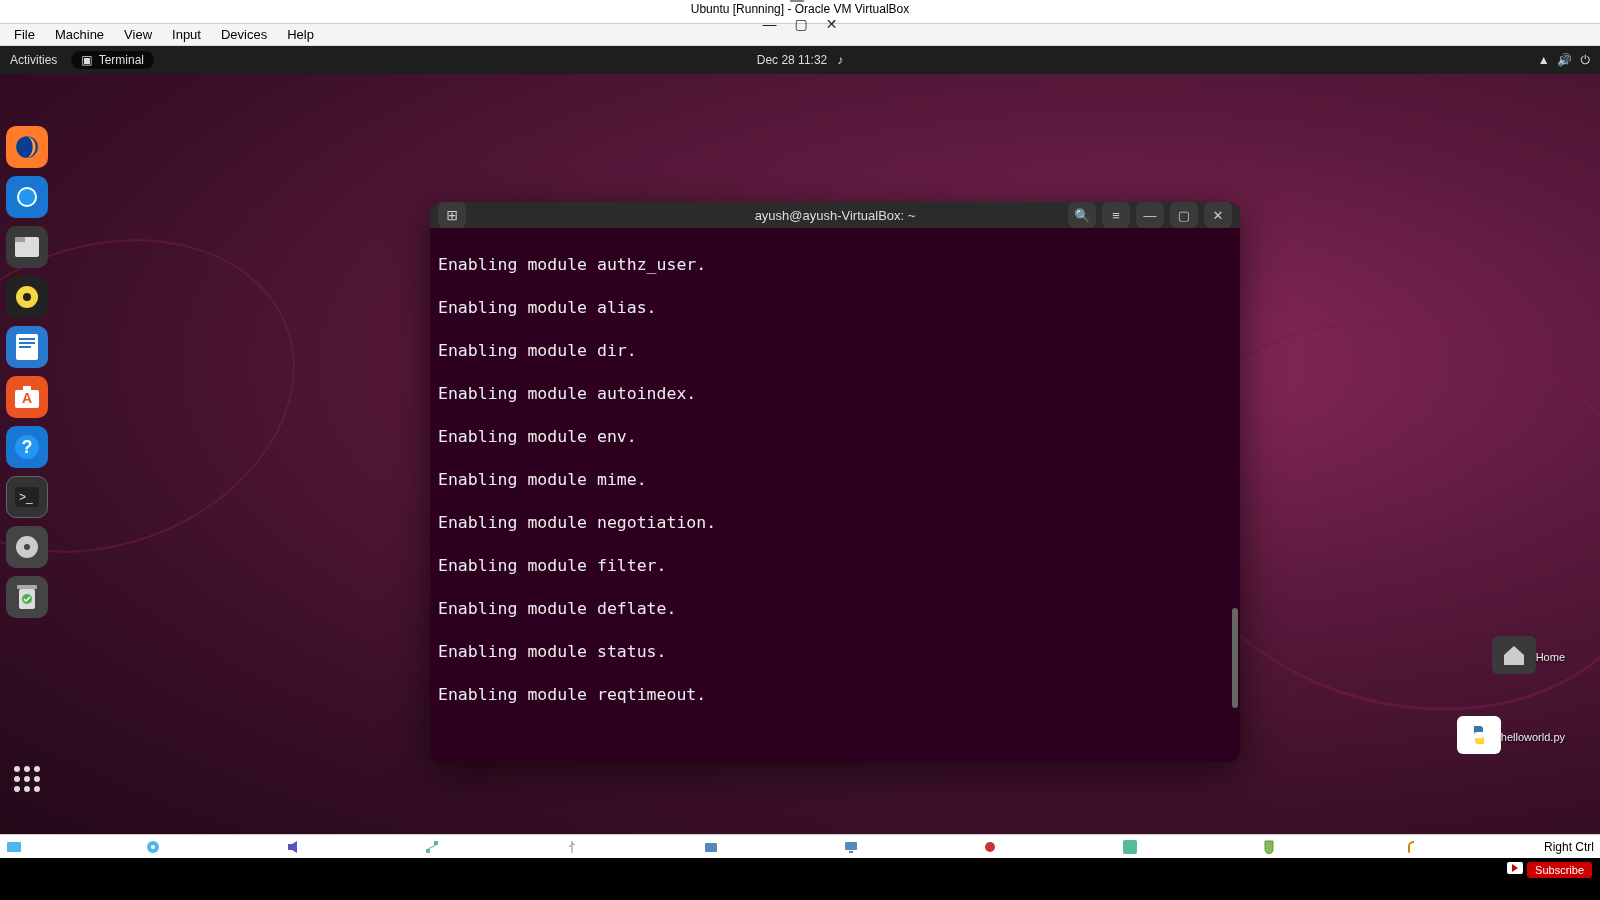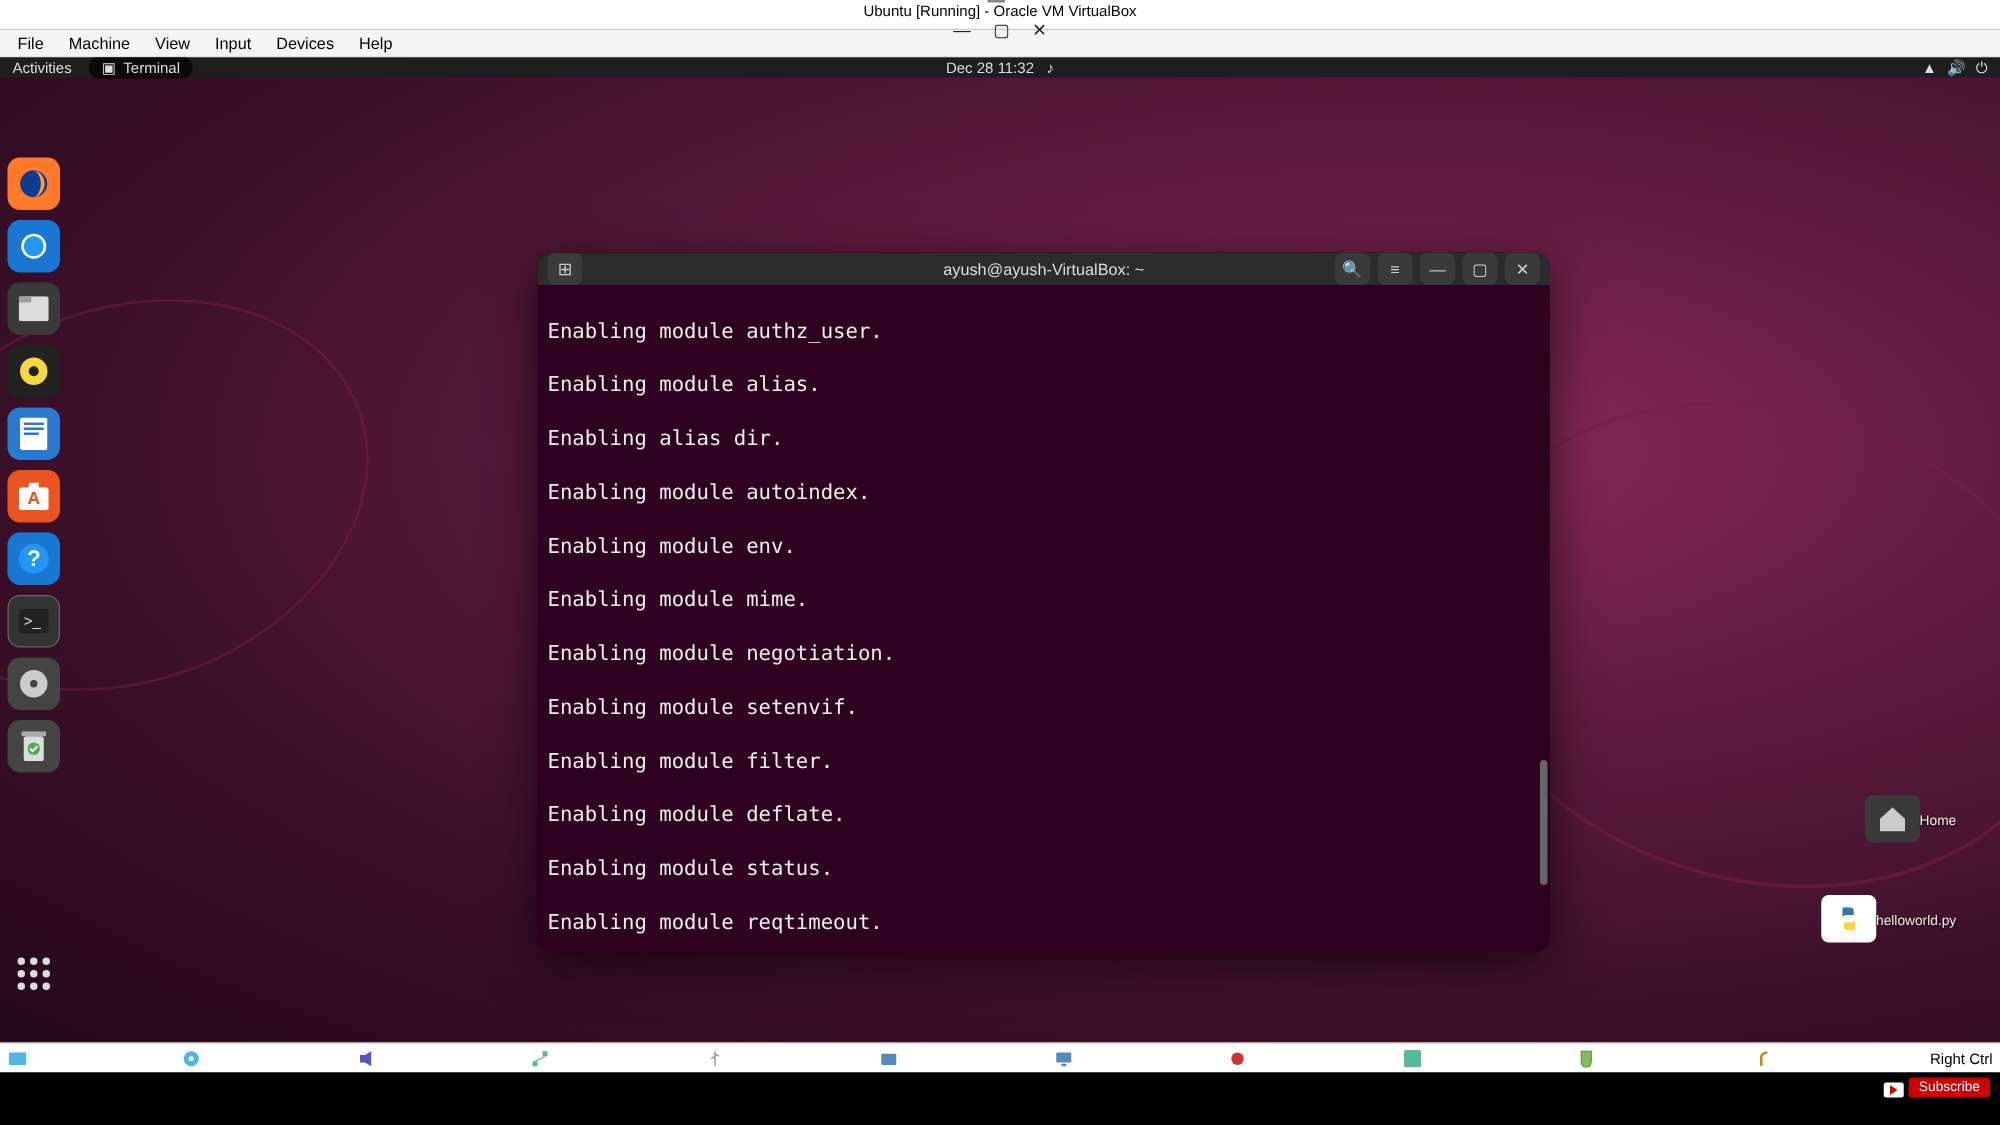--- a/index.html
+++ b/index.html
@@ -47,21 +47,21 @@
     background: radial-gradient(ellipse at 70% 40%, #8a2a5a 0%, #5d1a3e 35%, #3a0f28 70%, #230818 100%);
     overflow:hidden;
   }
   
   .swirl {
     position:absolute;
     border: 2px solid rgba(120,30,70,0.5);
     border-radius: 50%;
   }
   .vm-topbar {
-    position:absolute; top:0; left:0; right:0; height: 16px;
+    position:absolute; top:0; left:0; right:0; height: 28px;
     background: #1e1e1e;
     display:flex; align-items:center;
     color:#ddd; font-size:12px;
     padding: 0 10px;
     text-align: right;
   }
   .vm-topbar .left { display:flex; gap: 14px; align-items:center;}
   .vm-topbar .pill { background:#0a0a0a; padding:2px 10px; border-radius: 10px; display:flex; gap:6px; align-items:center;}
   .vm-topbar .center { position:absolute; left:50%; transform:translateX(-50%); display:flex; gap:10px; align-items:center;}
   .vm-topbar .right { margin-left:auto; display:flex; gap:8px;}
@@ -303,26 +303,25 @@
         <div class="ctrl">🔍</div>
         <div class="ctrl">≡</div>
         <div class="ctrl">—</div>
         <div class="ctrl">▢</div>
         <div class="ctrl">✕</div>
       </div>
     </div>
     <div class="term-body">
 <span class="line">Enabling module authz_user.</span>
 <span class="line">Enabling module alias.</span>
-<span class="line">Enabling alias dir.</span>
+<span class="line">Enabling module dir.</span>
 <span class="line">Enabling module autoindex.</span>
 <span class="line">Enabling module env.</span>
 <span class="line">Enabling module mime.</span>
 <span class="line">Enabling module negotiation.</span>
-<span class="line">Enabling module setenvif.</span>
 <span class="line">Enabling module filter.</span>
 <span class="line">Enabling module deflate.</span>
 <span class="line">Enabling module status.</span>
 <span class="line">Enabling module reqtimeout.</span>
 
 
 
 
 
 
@@ -394,19 +393,19 @@
   <span class="status-icon">
       <svg width="14" height="12">
         <path d="M7 11V5c0-2 2-4 5-4" stroke="#c80" fill="none" stroke-width="2"></path>
         <circle cx="7" cy="11" r="1" fill="#c80"></circle>
       </svg>
     </span>
   <span style="color:#000;margin-left:4px;">Right Ctrl</span>
 </div>
 
 <div class="host-blackbar">
-  <div style="display:flex;gap:4px;align-items:flex-end;">
+  <div style="display:flex;gap:4px;align-items:flex-start;">
     <div class="yt-icon"></div>
     <div class="subscribe">
         <span>Subscribe</span>
       </div>
   </div>
 </div>
 
 </body></html>

